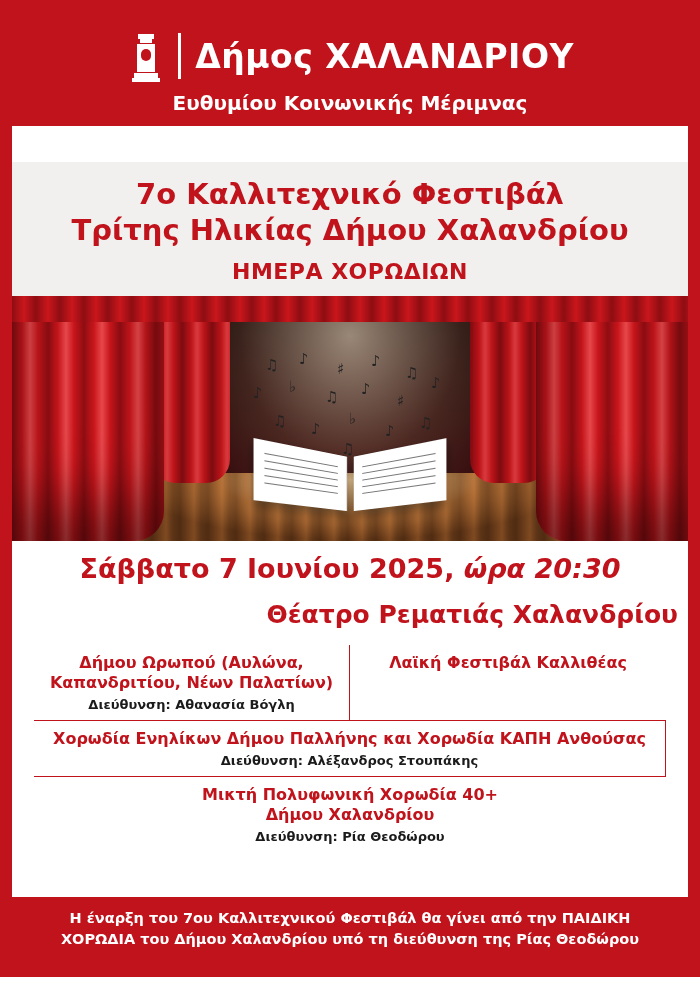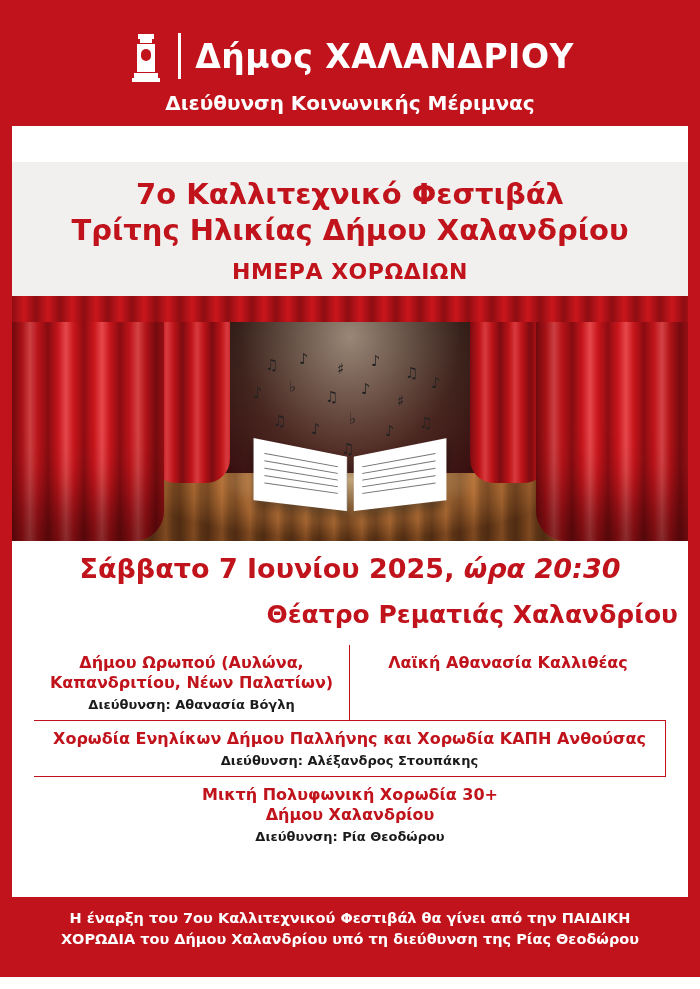--- a/index.html
+++ b/index.html
@@ -291,21 +291,21 @@
           <rect x="14" y="11" width="12" height="4" fill="#ffffff"></rect>
           <rect x="11" y="16" width="18" height="28" fill="#ffffff"></rect>
           <rect x="15" y="21" width="10" height="12" rx="5" fill="#c0131b"></rect>
           <rect x="8" y="45" width="24" height="5" fill="#ffffff"></rect>
           <rect x="6" y="50" width="28" height="4" fill="#ffffff"></rect>
         </svg>
       </span>
       <span class="logo-divider"></span>
       <span class="municipality">Δήμος ΧΑΛΑΝΔΡΙΟΥ</span>
     </div>
-    <div class="department">Διεύθυνση Κοινωνικής Μέριμνας</div>
+    <div class="department">Ευθυμίου Κοινωνικής Μέριμνας</div>
   </div>
 
   <div class="title-block">
     <div class="festival-title">7ο Καλλιτεχνικό Φεστιβάλ</div>
     <div class="festival-title">Τρίτης Ηλικίας Δήμου Χαλανδρίου</div>
     <div class="subtitle">ΗΜΕΡΑ ΧΟΡΩΔΙΩΝ</div>
   </div>
 
   <div class="stage">
     <div class="stage-back"></div>
@@ -355,32 +355,32 @@
     <div class="venue">Θέατρο Ρεματιάς Χαλανδρίου</div>
   </div>
 
   <div class="choirs">
     <div class="choir-row">
       <div class="choir-cell divider">
         <div class="choir-name">Δήμου Ωρωπού (Αυλώνα, Καπανδριτίου, Νέων Παλατίων)</div>
         <div class="choir-director">Διεύθυνση: Αθανασία Βόγλη</div>
       </div>
       <div class="choir-cell">
-        <div class="choir-name">Λαϊκή Αθανασία Καλλιθέας</div>
+        <div class="choir-name">Λαϊκή Φεστιβάλ Καλλιθέας</div>
       </div>
     </div>
     <div class="choir-row">
       <div class="choir-cell divider">
         <div class="choir-name">Χορωδία Ενηλίκων Δήμου Παλλήνης και Χορωδία ΚΑΠΗ Ανθούσας</div>
         <div class="choir-director">Διεύθυνση: Αλέξανδρος Στουπάκης</div>
       </div>
     </div>
     <div class="choir-row last">
       <div class="choir-cell single">
-        <div class="choir-name">Μικτή Πολυφωνική Χορωδία 30+ Δήμου Χαλανδρίου</div>
+        <div class="choir-name">Μικτή Πολυφωνική Χορωδία 40+ Δήμου Χαλανδρίου</div>
         <div class="choir-director">Διεύθυνση: Ρία Θεοδώρου</div>
       </div>
     </div>
   </div>
 
   <div class="footer">Η έναρξη του 7ου Καλλιτεχνικού Φεστιβάλ θα γίνει από την ΠΑΙΔΙΚΗ ΧΟΡΩΔΙΑ του Δήμου Χαλανδρίου υπό τη διεύθυνση της Ρίας Θεοδώρου</div>
 
 </div>
 
 </body></html>

